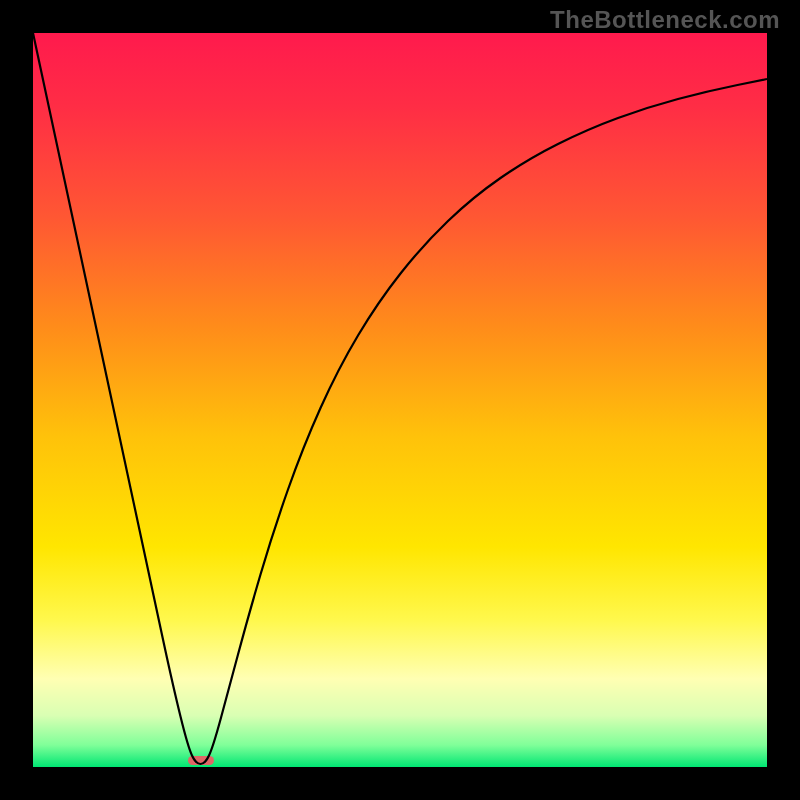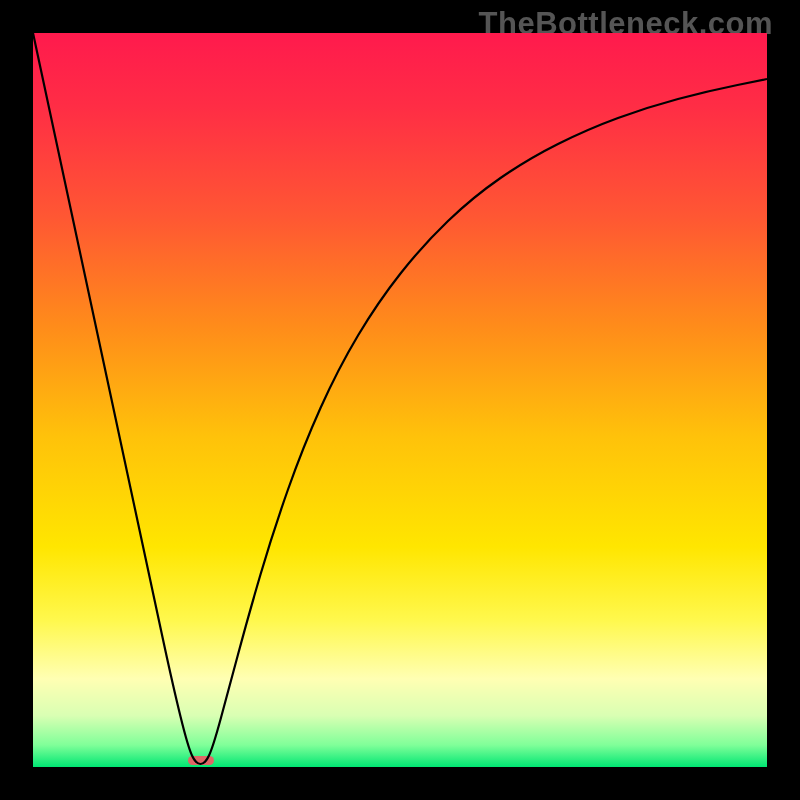--- a/index.html
+++ b/index.html
@@ -11,23 +11,23 @@
   }
   .frame {
     width: 800px;
     height: 800px;
     background: #000;
     position: relative;
   }
   .watermark {
     position: absolute;
     top: 6px;
-    right: 27px;
+    right: 20px;
     font-family: Arial, Helvetica, sans-serif;
-    font-size: 31px;
+    font-size: 24px;
     font-weight: bold;
     color: #555;
     letter-spacing: 0.5px;
   }
   .plot {
     position: absolute;
     left: 33px;
     top: 33px;
     width: 734px;
     height: 734px;

